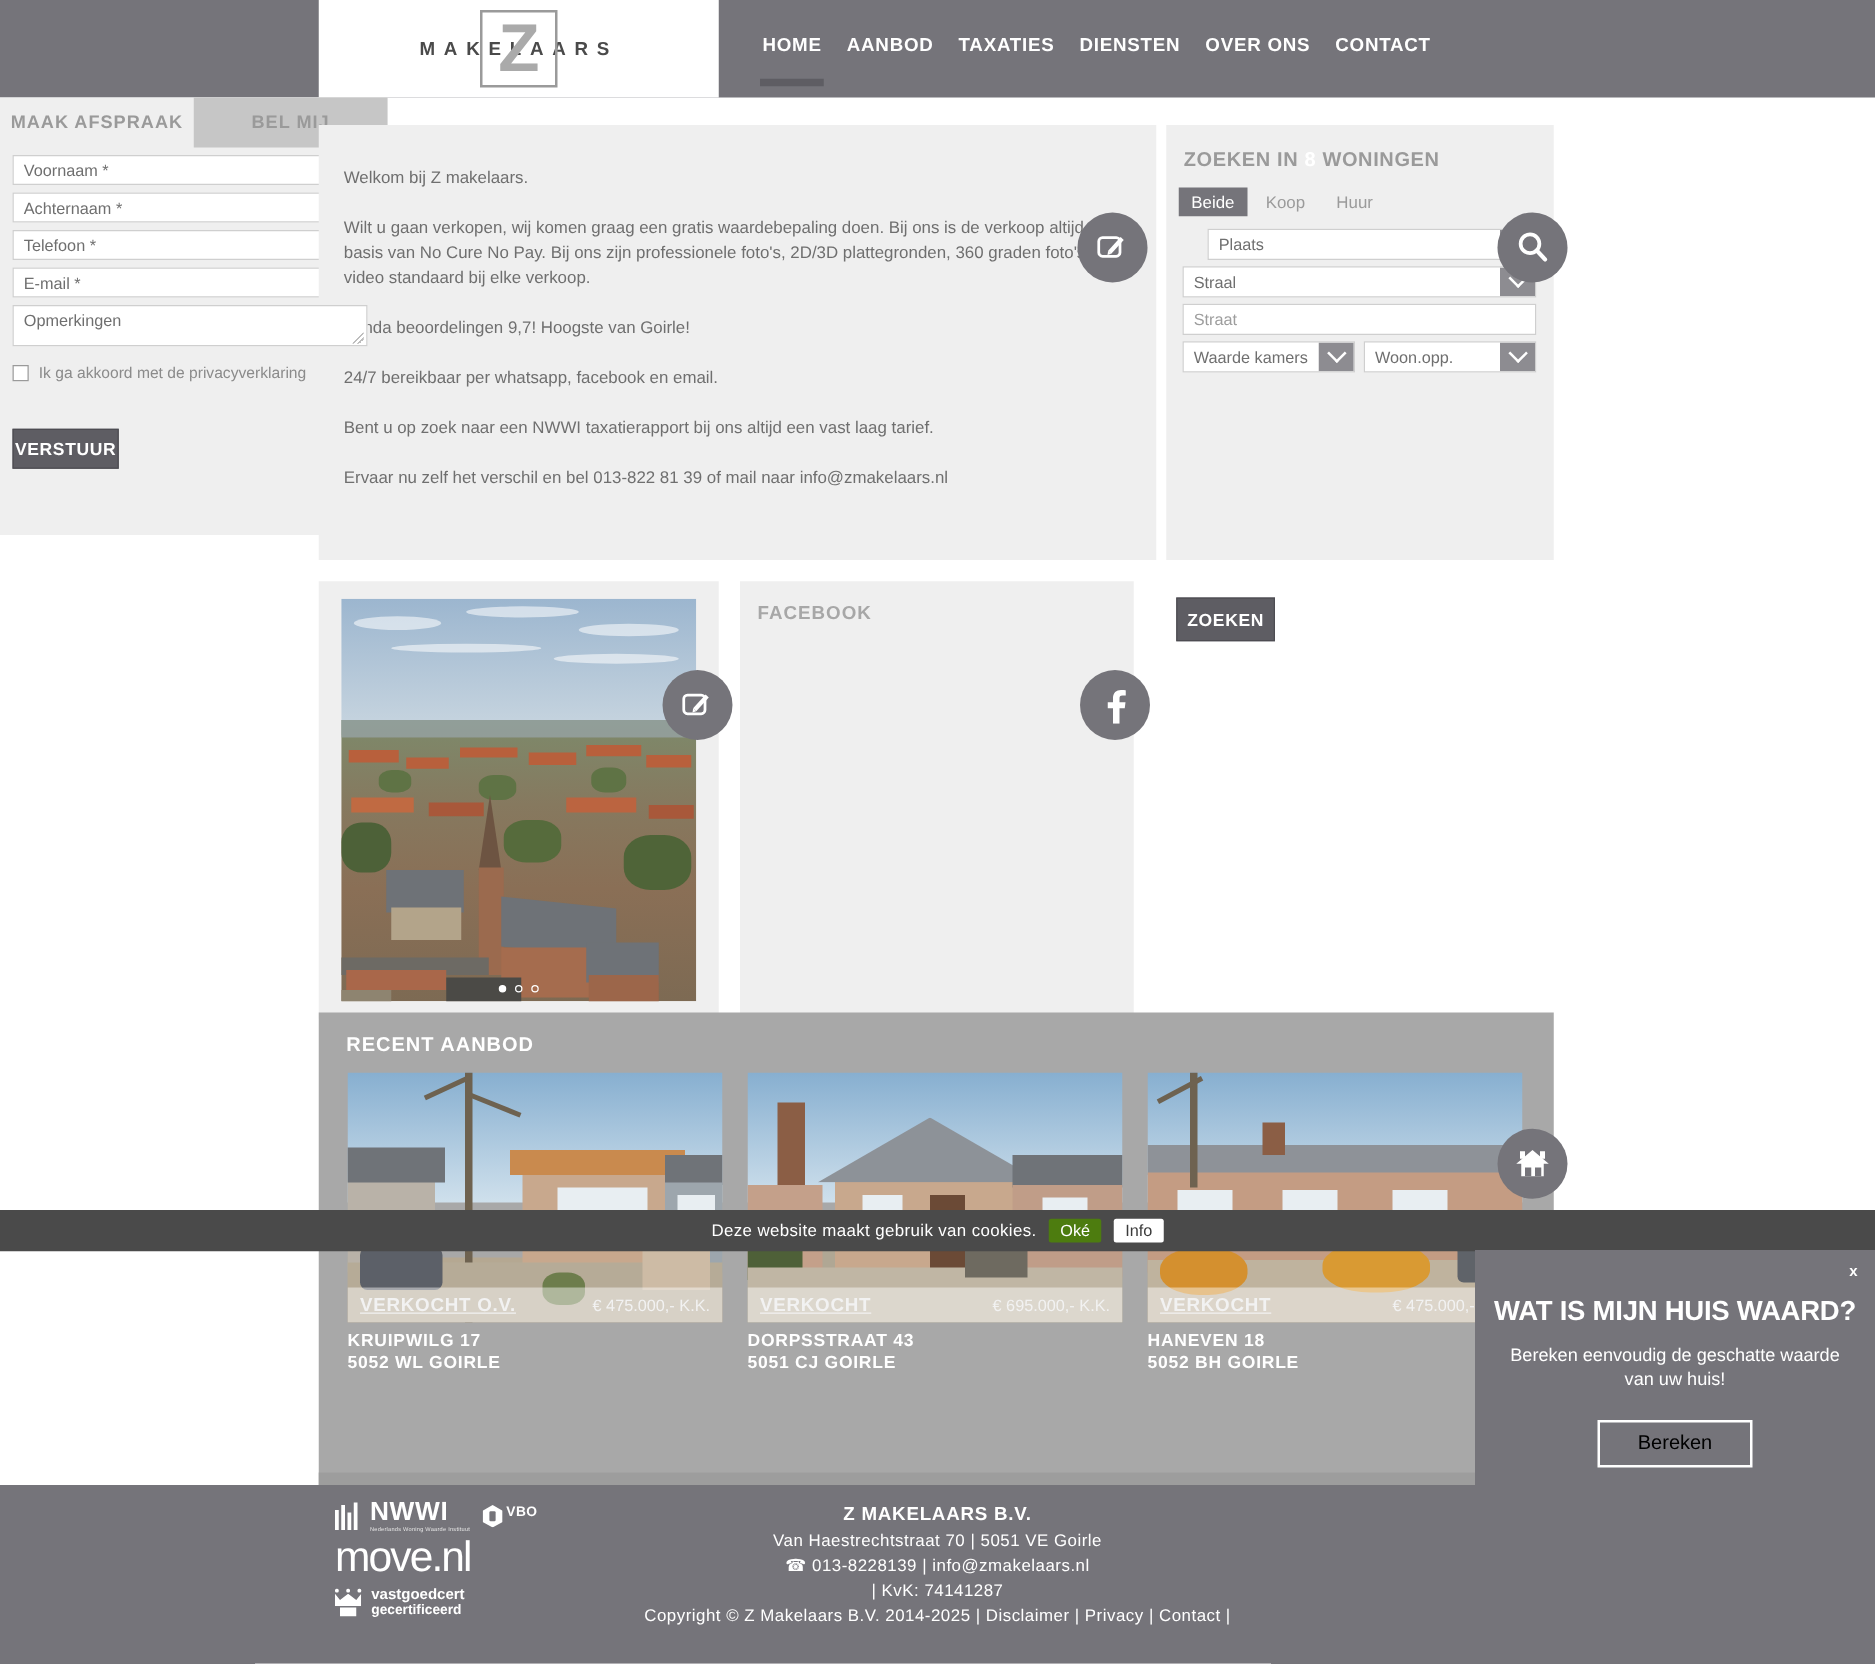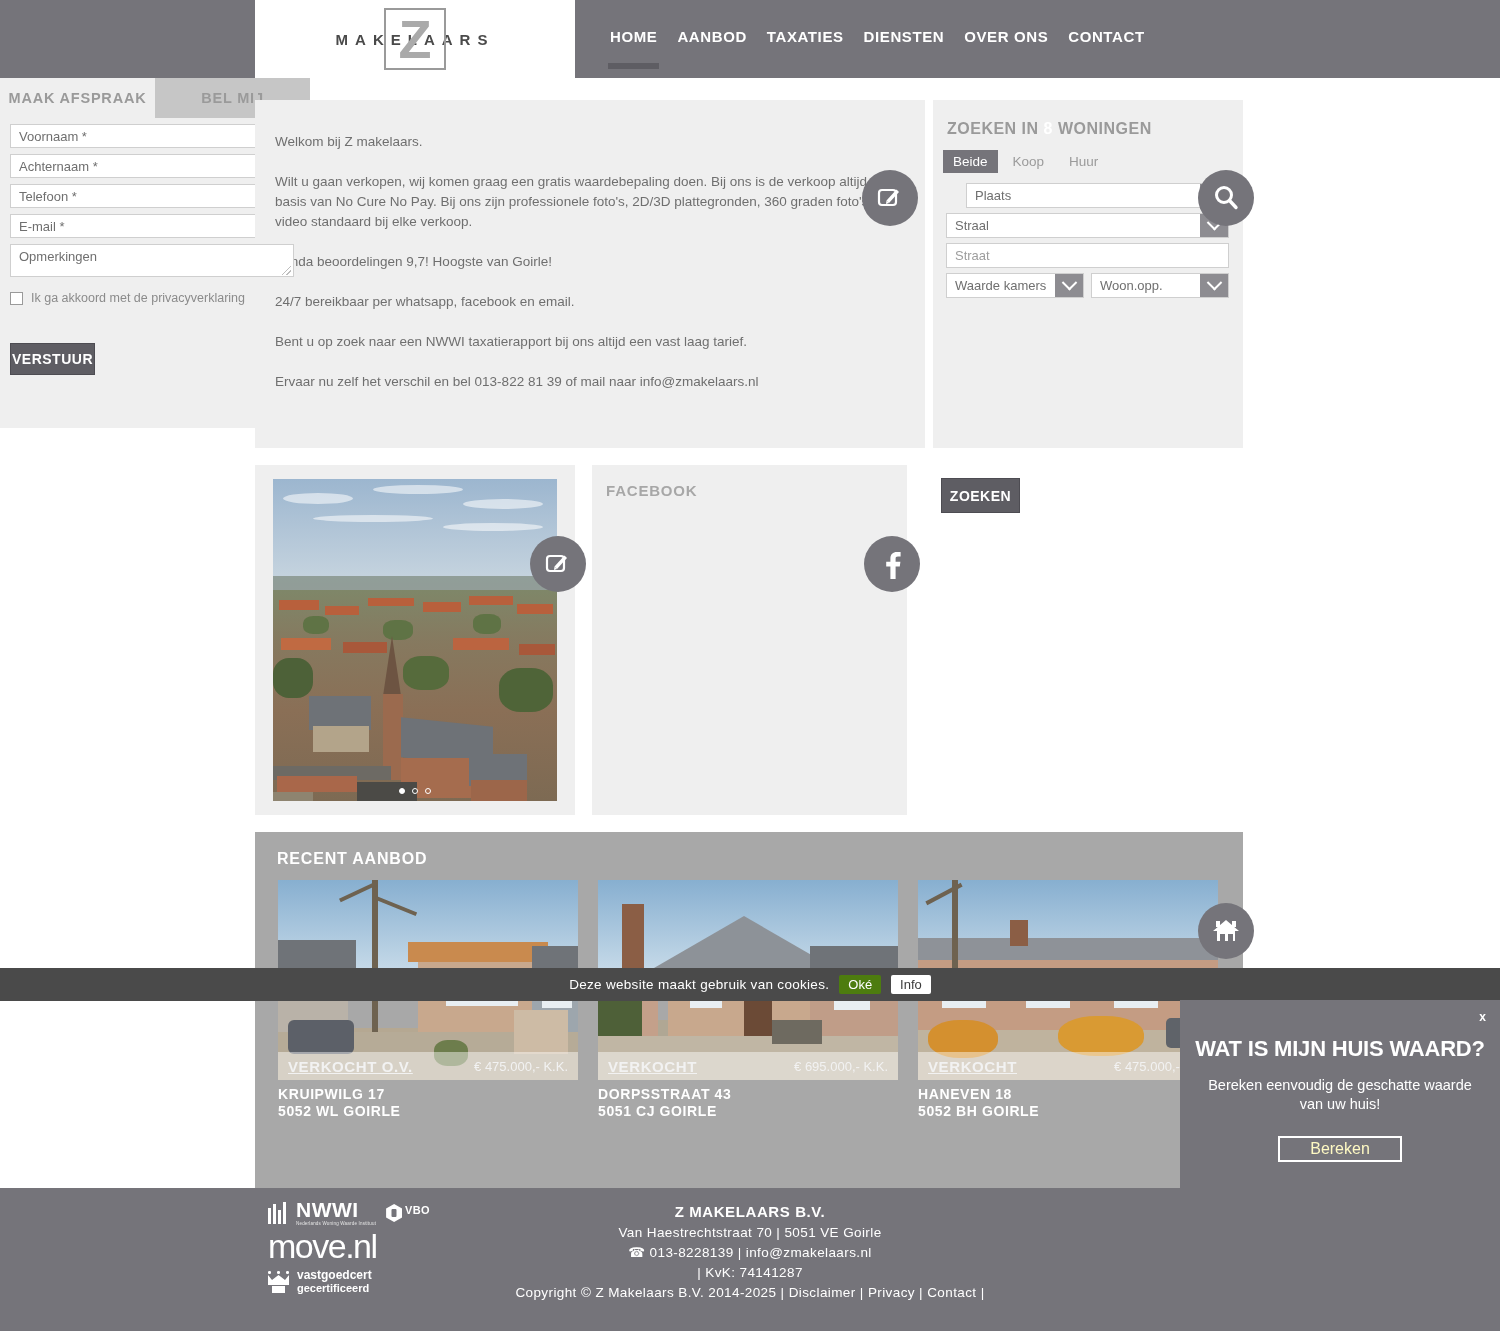--- a/index.html
+++ b/index.html
@@ -88,21 +88,21 @@
   .ta .grip { position:absolute; right:2px; bottom:1px; width:9px; height:9px;
               background:linear-gradient(135deg,transparent 45%,#bdbdbd 45%,#bdbdbd 55%,transparent 55%),
                          linear-gradient(135deg,transparent 70%,#bdbdbd 70%,#bdbdbd 80%,transparent 80%); }
   #privacy-row { display:flex; align-items:center; gap:8px; margin:14px 0 0 10px; font-size:12.5px; color:#8b8b8b; }
   .cbx { width:13px; height:13px; border:1px solid #9a9a9a; background:#fff; }
   #verstuur-btn { margin:38px 0 0 10px; width:85px; height:32px; background:#5e5d63; border:1px solid #4d4c52; color:#fff;
                   font-size:14px; font-weight:bold; display:flex; align-items:center; justify-content:center; cursor:pointer;
                   font-family:"Liberation Sans Narrow","Liberation Sans",sans-serif; letter-spacing:.5px; }
 
   
-  #recent { position:absolute; left:255px; top:754px; width:988px; height:412px; background:#a8a8a8; }
+  #recent { position:absolute; left:255px; top:732px; width:988px; height:412px; background:#a8a8a8; }
   #recent-title { padding:18px 0 0 22px; color:#ffffff; font-size:16px; font-weight:bold;
                   font-family:"Liberation Sans Narrow","Liberation Sans",sans-serif; letter-spacing:.8px; }
   #cards { position:absolute; left:23px; top:48px; display:flex; gap:20px; }
   .card { width:300px; }
   .card .img { width:300px; height:200px; position:relative; overflow:hidden; }
   .card .status { position:absolute; left:0; right:0; bottom:0; height:28px; background:rgba(255,255,255,.45);
                   display:flex; align-items:center; justify-content:space-between; padding:0 10px;
                   font-family:"Liberation Sans Narrow","Liberation Sans",sans-serif; }
   .card .status .s { color:#f2f2f2; font-size:15px; font-weight:bold; letter-spacing:.6px;text-decoration:underline; }
   .card .status .p { color:#f2f2f2; font-size:13px; }
@@ -148,21 +148,21 @@
   #cookie-ok { background:#4d7c0f; color:#fff; font-size:13px; padding:2px 9px; border-radius:2px; cursor:pointer;
                font-family:"Liberation Sans Narrow","Liberation Sans",sans-serif; }
   #cookie-info { background:#ffffff; color:#3b3b3b; font-size:13px; padding:2px 9px; border-radius:2px; cursor:pointer;
                  font-family:"Liberation Sans Narrow","Liberation Sans",sans-serif; }
 
   
   #popup { position:absolute; left:1180px; top:1000px; width:320px; height:188px; background:#75747a; }
   #popup-close { position:absolute; right:14px; top:10px; color:#ffffff; font-size:12px; font-weight:bold; cursor:pointer; }
   #popup-title { text-align:center; color:#ffffff; font-size:22px; font-weight:bold; padding-top:36px; letter-spacing:-.2px; }
   #popup-sub { text-align:center; color:#ffffff; font-size:14.5px; line-height:19px; padding:14px 22px 0 22px; }
-  #popup-btn { margin:22px auto 0 auto; width:124px; height:26px; border:2px solid #ffffff; color:#fef9c3; font-size:16px;
+  #popup-btn { margin:22px auto 0 auto; width:124px; height:38px; border:2px solid #ffffff; color:#000000; font-size:16px;
                display:flex; align-items:center; justify-content:center; cursor:pointer; }
 
   
   .sky { position:absolute; left:0; top:0; width:100%; height:34%; background:linear-gradient(#9cb6cf,#c9d6e0); }
   .sky .cl { position:absolute; background:rgba(255,255,255,.55); border-radius:50%; }
   .town { position:absolute; left:0; top:30%; width:100%; height:70%;
           background:linear-gradient(#7d8a6b,#86795f 30%,#8a6f56 60%,#7d6a53); }
   .roofpx { position:absolute; background:#b8603c; }
   .greenpx { position:absolute; background:#5f7345; border-radius:40%; }
   .greypx { position:absolute; background:#7a7c80; }

